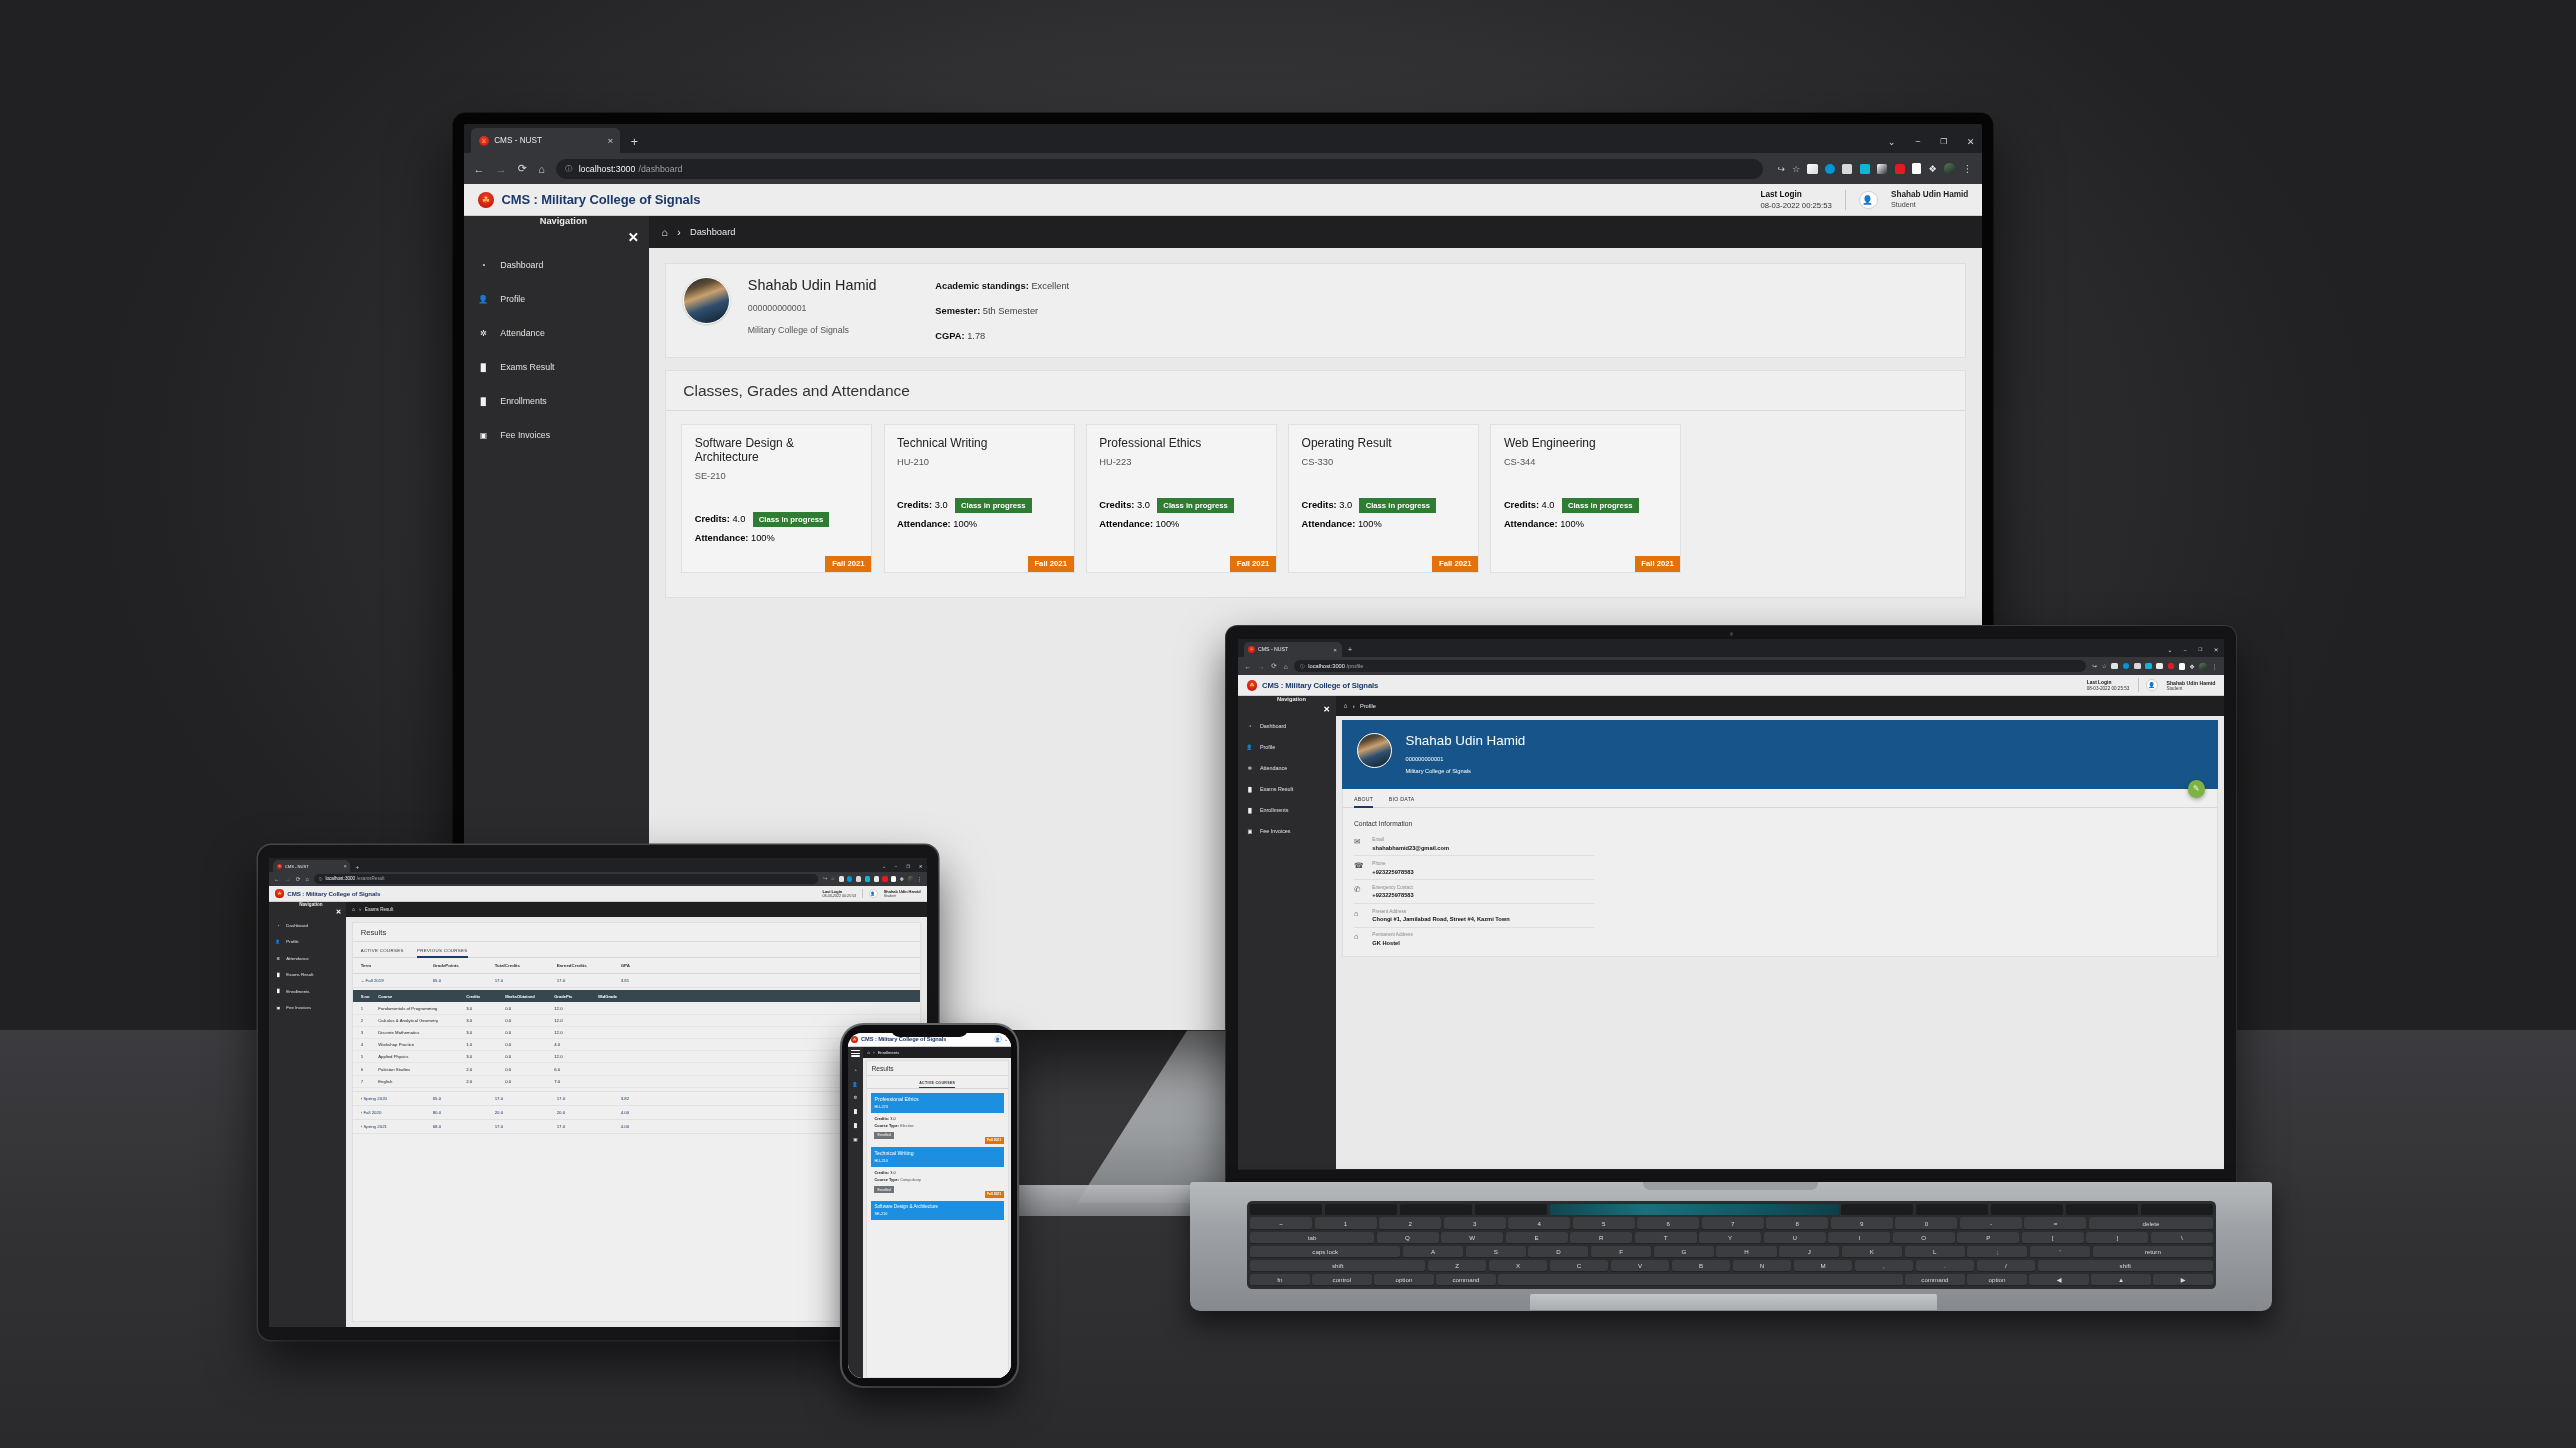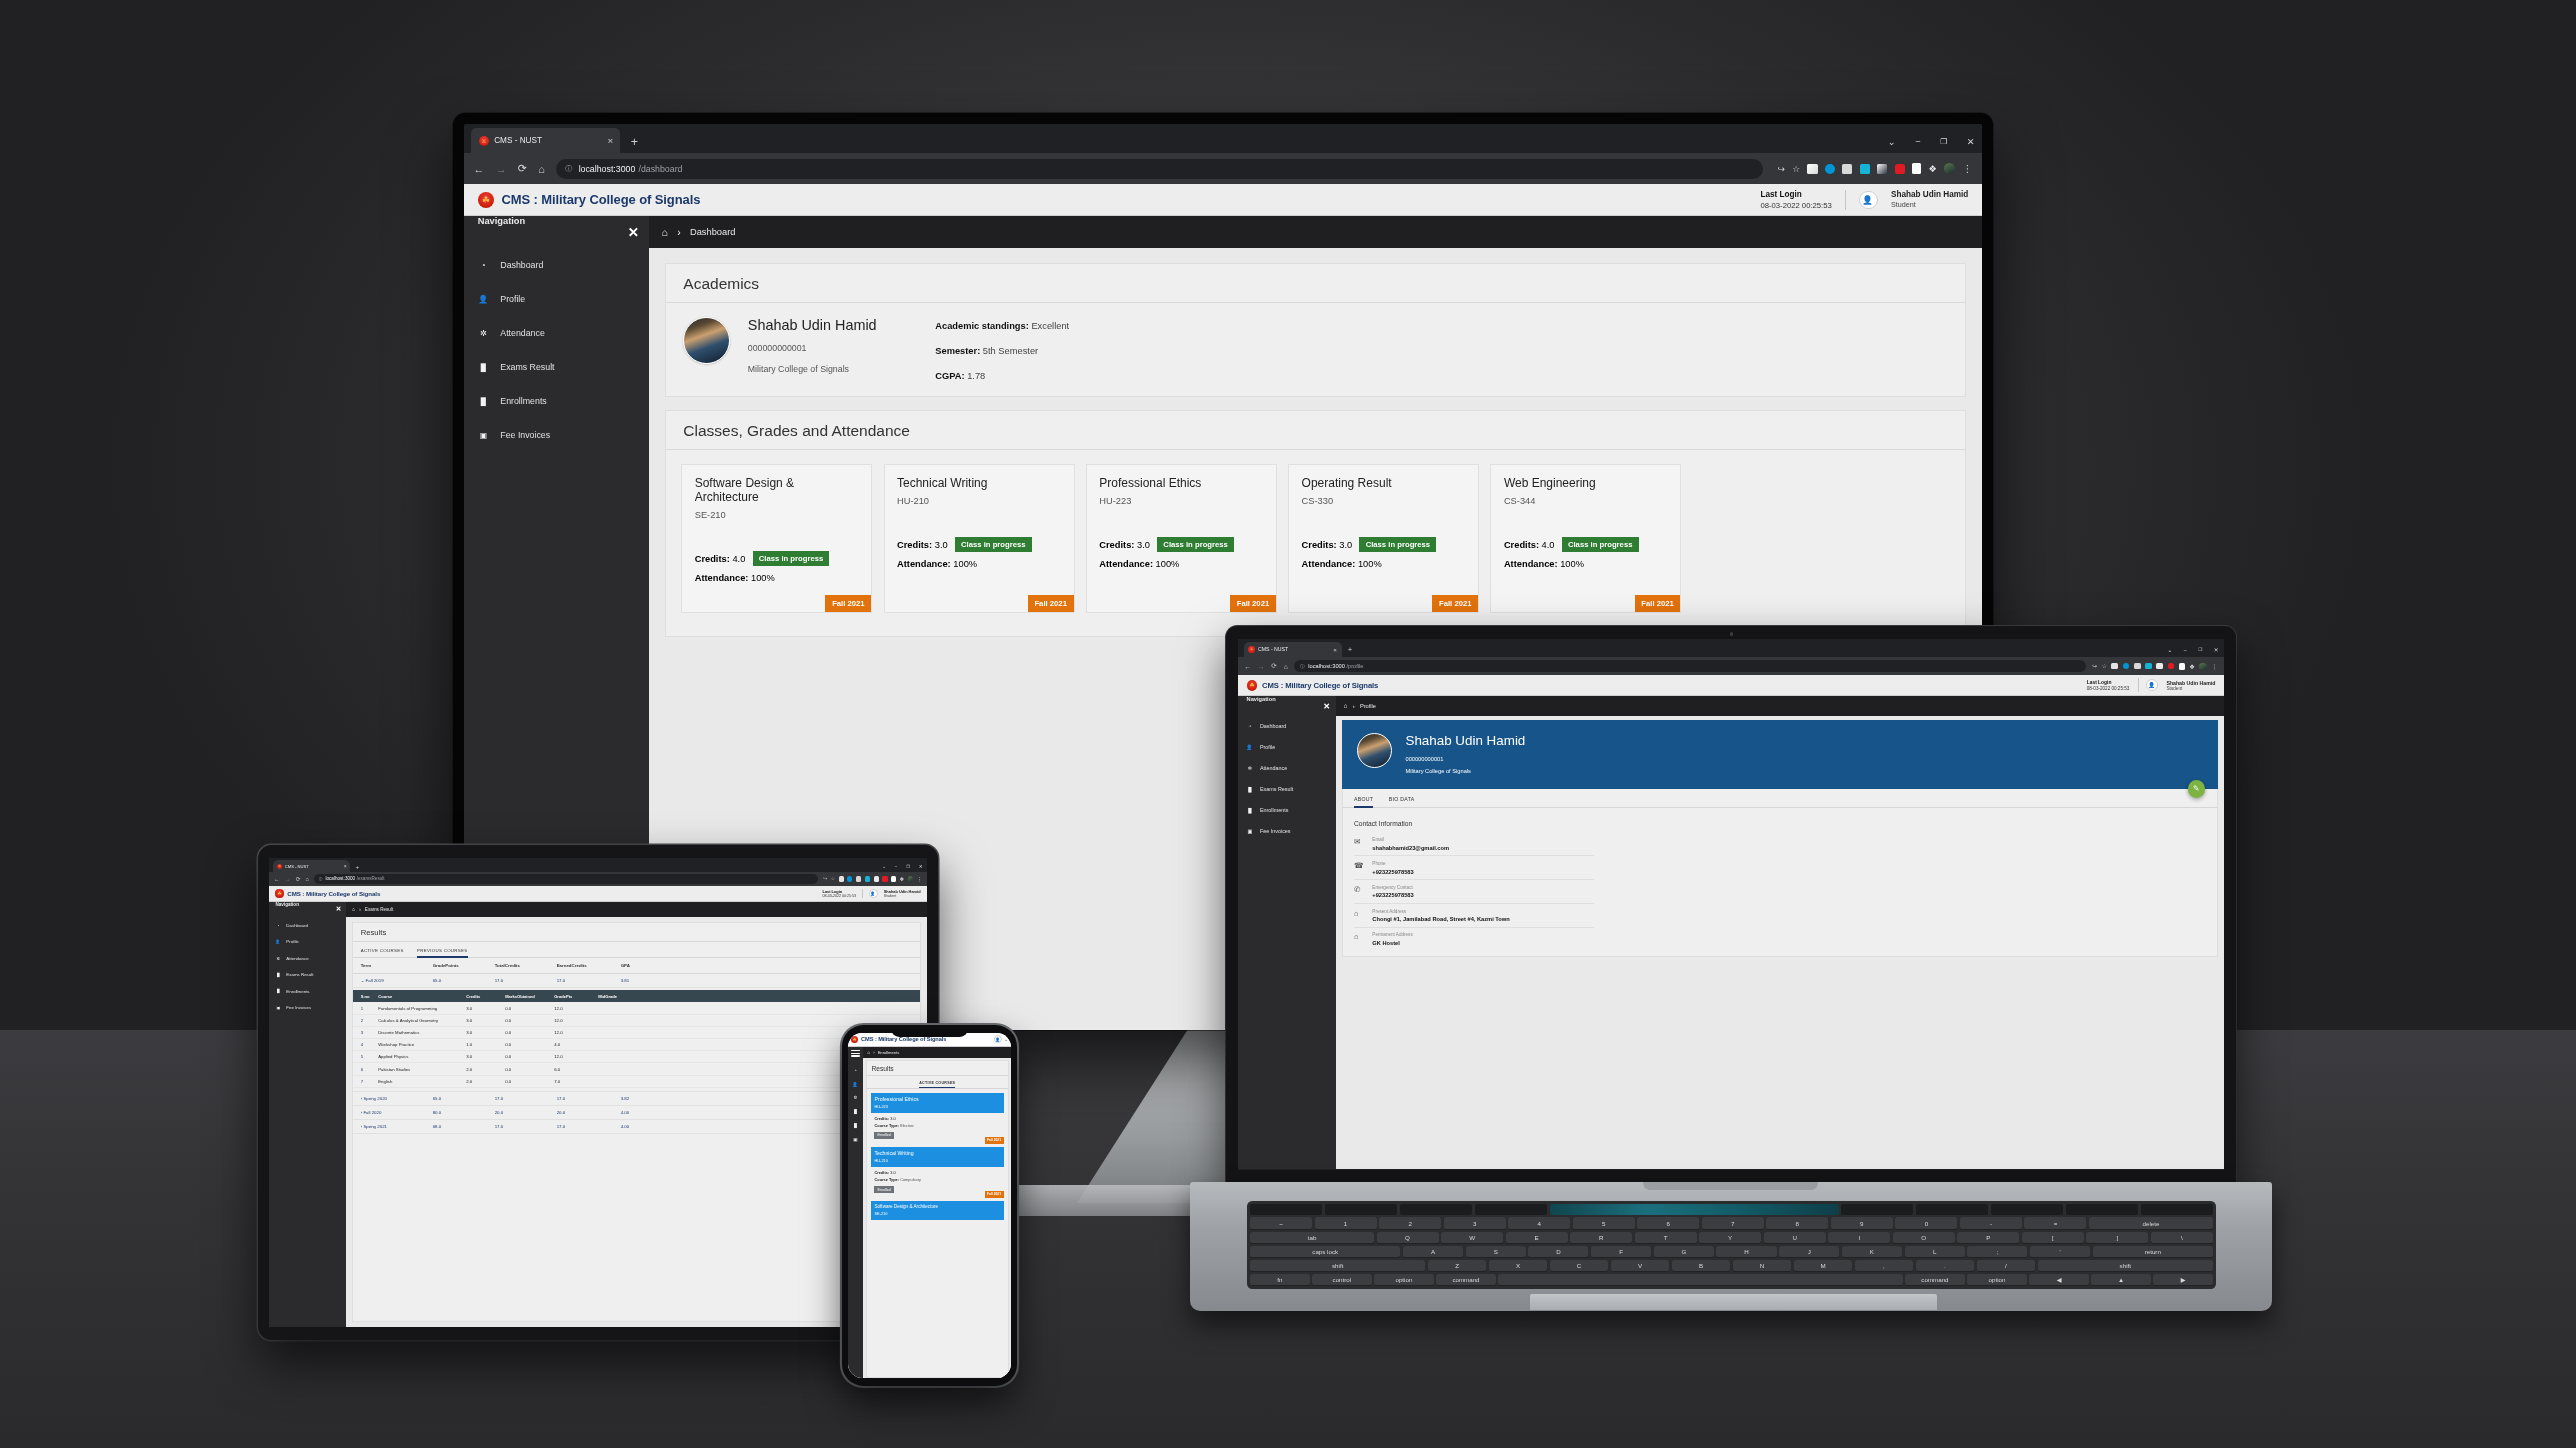--- a/index.html
+++ b/index.html
@@ -57,21 +57,21 @@
   .cms-title { color:#1b3a6b; font-weight:bold; letter-spacing:-0.1px; }
   .cms-head-right { margin-left:auto; display:flex; align-items:center; color:#222; }
   .lastlogin-lbl { font-weight:bold; color:#111; }
   .lastlogin-val { color:#333; }
   .avatar-circ { border-radius:50%; background:#fff; border:0.5px solid #cfcfcf;
                  display:flex; align-items:center; justify-content:center; color:#111; }
   .divider-v { background:#c6c6c6; }
 
   .cms-body { display:flex; background:#1f1f21; }
   .cms-sidebar { background:#2b2b2d; color:#dcdcdc; flex:0 0 auto; }
-  .side-head { display:flex; color:#e9e9e9; font-weight:bold; }
+  .side-head { display:flex; align-items:center; color:#e9e9e9; font-weight:bold;flex-direction:column; }
   .side-x { margin-left:auto; background:#2b2b2d; color:#fff; display:flex;
             align-items:center; justify-content:center; }
   .side-item { display:flex; align-items:center; color:#e2e2e2; }
   .side-item .ico { color:#f2f2f2; display:inline-flex; justify-content:center; }
   .cms-main { flex:1; background:#1f1f21; min-width:0; }
   .crumb { display:flex; align-items:center; color:#e8e8e8; background:#1f1f21; }
   .crumb .sep { color:#f0f0f0; }
   .content-area { background:#e9e9e9; }
 
   .panel { background:#efefef; border:0.5px solid #dedede; }
@@ -269,21 +269,20 @@
         <div class="cms-main">
           <div class="crumb" style="height:32px;padding:0 0 0 12.4px;gap:9.3px;font-size:9.3px;">
             <span style="font-size:10.3px;">⌂</span>
             <span class="sep" style="font-size:10.3px;">›</span>
             <span>Dashboard</span>
           </div>
 
           <div class="content-area" style="height:calc(100% - 32px);padding:14.4px 15.5px;overflow:hidden;">
 
             <div class="panel" style="padding:0 0 15.5px 0;">
-              <div class="panel-title" style="font-size:15.5px;padding:11.3px 17.5px 9.3px 17.5px;">Academics</div>
               <div class="acad-row" style="padding:13.4px 17.5px 0 17.5px;gap:17.5px;">
                 <div class="acad-photo" style="width:47px;height:47px;"></div>
                 <div style="flex:0 0 170px;">
                   <div style="font-size:14.4px;color:#222;">Shahab Udin Hamid</div>
                   <div style="font-size:8.8px;color:#555;margin-top:10.3px;">000000000001</div>
                   <div style="font-size:8.8px;color:#555;margin-top:11.3px;">Military College of Signals</div>
                 </div>
                 <div style="flex:0 0 216px;padding-top:4.1px;">
                   <div class="kv" style="font-size:9.3px;margin-bottom:15px;"><b>Academic standings:</b> <span>Excellent</span></div>
                   <div class="kv" style="font-size:9.3px;margin-bottom:15px;"><b>Semester:</b> <span>5th Semester</span></div>

